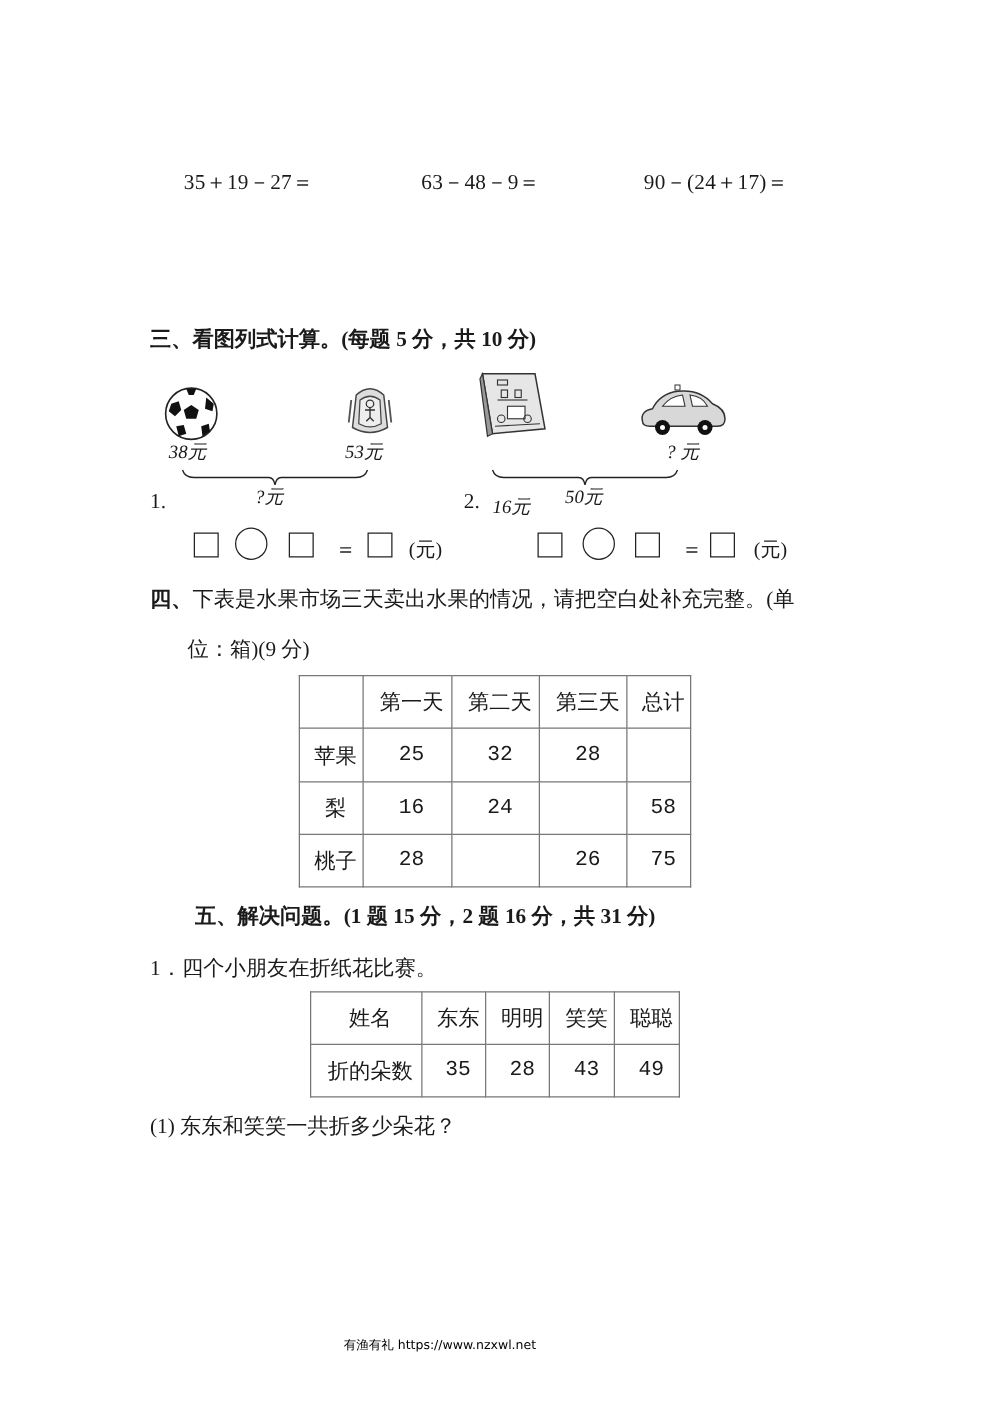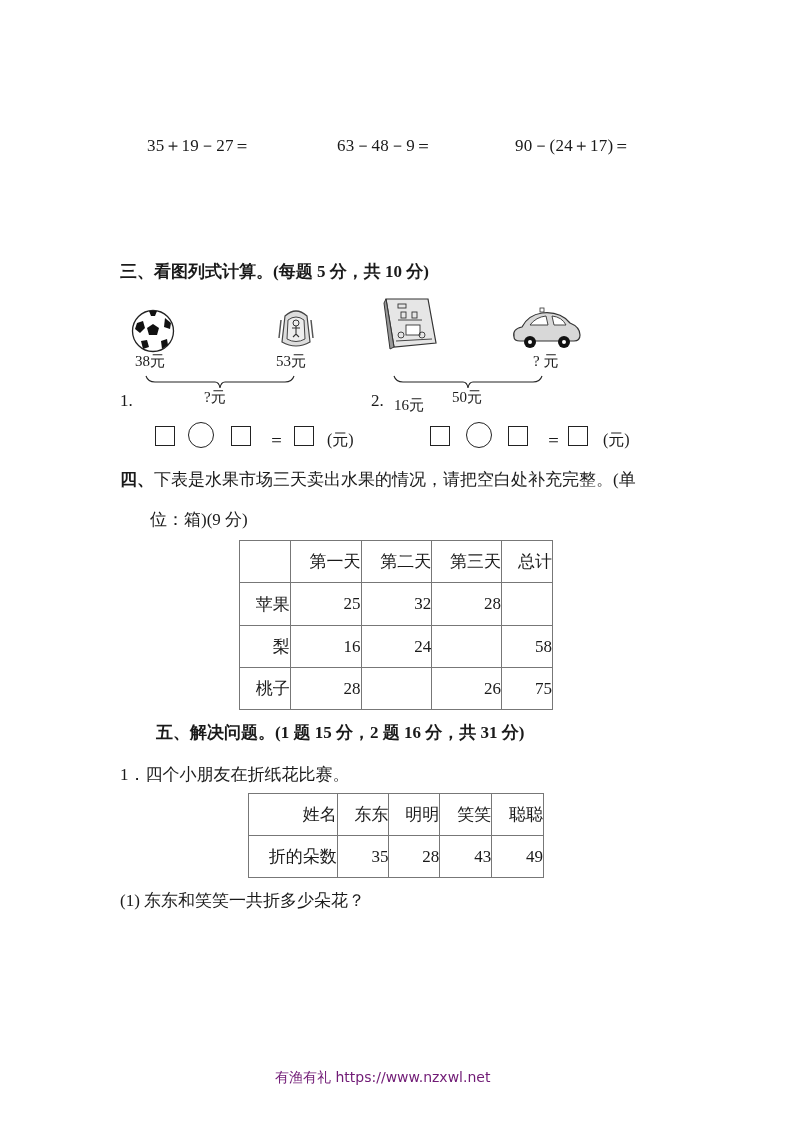--- a/index.html
+++ b/index.html
@@ -5,29 +5,29 @@
   html, body { margin: 0; padding: 0; }
   body {
     width: 793px; height: 1122px; position: relative; overflow: hidden;
     background: #ffffff; color: #1a1a1a;
     font-family: "Liberation Serif", "DejaVu Serif", serif;
   }
   .abs { position: absolute; white-space: nowrap; }
   .expr { font-size: 17px; top: 134px; letter-spacing: 0.2px; }
   .heading { font-size: 17px; font-weight: bold; }
   .text { font-size: 17px; }
-  .price { font-size: 15px; }
+  .price { font-size: 15px; font-style: italic; }
   .qnum { font-size: 17px; }
   .box { position: absolute; width: 20px; height: 20px; border: 1.3px solid #222; box-sizing: border-box; }
   .circle { position: absolute; width: 26px; height: 26px; border: 1.3px solid #222; border-radius: 50%; box-sizing: border-box; }
   .eq { position: absolute; font-size: 17px; }
   .unit { position: absolute; font-size: 16px; }
   table.grid { position: absolute; border-collapse: collapse; font-size: 17px; }
-  table.grid td { border: 1.4px solid #777; padding: 0 0 0 7px; vertical-align: middle; text-align: right; }
-  .footer { font-family: "DejaVu Sans", "Liberation Sans", sans-serif; font-size: 14px; color: #701a75; top: 1069px; left: 275px; }
+  table.grid td { border: 1.4px solid #777; padding: 0 0 0 7px; vertical-align: middle; text-align: center; font-family: Liberation Mono, monospace; }
+  .footer { font-family: "DejaVu Sans", "Liberation Sans", sans-serif; font-size: 10px; color: #000000; top: 1069px; left: 275px; }
   svg { position: absolute; overflow: visible; }
 </style>
 </head>
 <body>
 
 <div class="abs expr" style="left:147px;">35＋19－27＝</div>
 <div class="abs expr" style="left:337px;">63－48－9＝</div>
 <div class="abs expr" style="left:515px;">90－(24＋17)＝</div>
 
 <div class="abs heading" style="left:120px; top:260px;">

